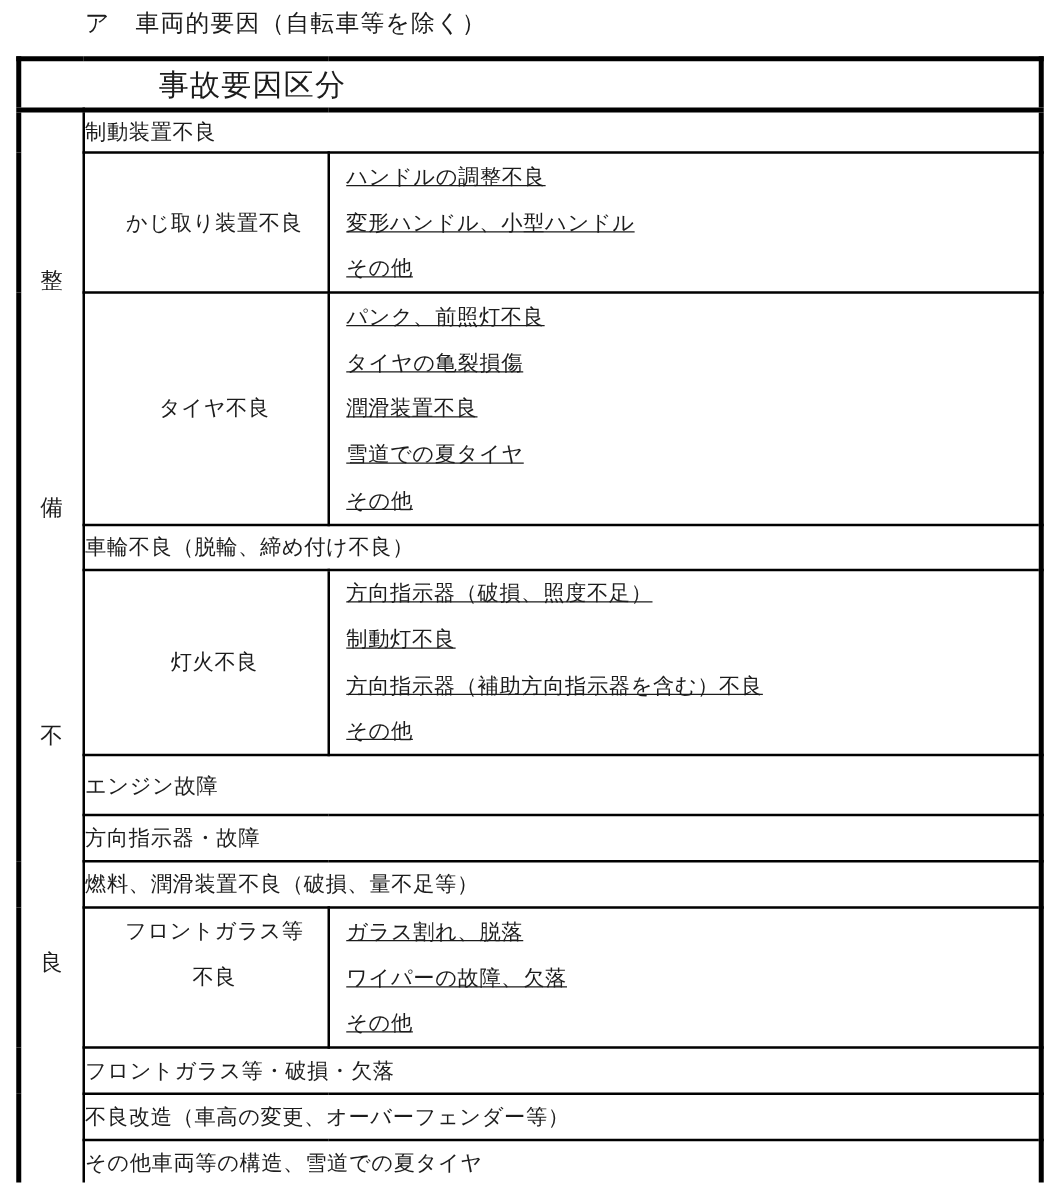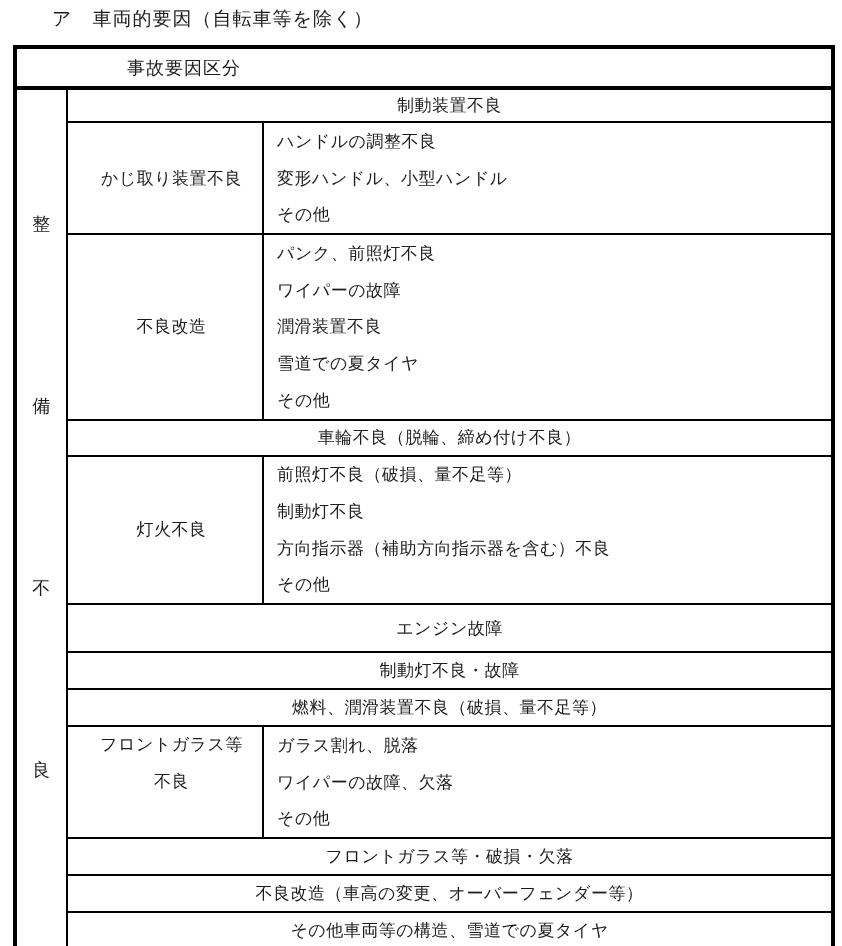--- a/index.html
+++ b/index.html
@@ -2,51 +2,51 @@
 <html><head>
 <meta charset="utf-8">
 <style>
   html,body{margin:0;padding:0;}
   body{
     width:842px;height:946px;position:relative;background:#ffffff;
     font-family:"Liberation Serif","DejaVu Serif",serif;
     color:#1c1c1c;
   }
   .doc-title{
-    position:absolute;left:52px;top:6px;
+    position:absolute;left:68px;top:6px;
     font-size:19px;letter-spacing:1px;white-space:pre;text-align:right;
   }
   table.factor-table{
     position:absolute;left:13px;top:45px;
     width:818px;border-collapse:collapse;table-layout:fixed;
     border:4px solid #000;
   }
   td{
     border:2px solid #000;
     font-size:17px;letter-spacing:0.5px;
     padding:0;vertical-align:middle;overflow:hidden;
   }
   td.header-cell{
     border-bottom:4px solid #000;
     height:36px;padding-left:110px;
-    font-size:18px;letter-spacing:1px;
+    font-size:24px;letter-spacing:1px;
   }
   td.side-cell{padding:0;}
   .side-stack{
     height:830px;box-sizing:border-box;
     display:flex;flex-direction:column;align-items:center;justify-content:space-between;
     padding:108px 0 152px 0;
     font-size:18px;
   }
-  td.full-cell{text-align:center;}
+  td.full-cell{}
   td.label-cell{padding-left:13px;text-align:center;}
   td.label-top{
     vertical-align:top;line-height:36.7px;white-space:pre-line;
   }
-  td.items-cell{vertical-align:top;}
+  td.items-cell{vertical-align:top;text-decoration:underline;}
   .item{
     height:36.7px;display:flex;align-items:center;padding-left:13px;
   }
 </style>
 </head>
 <body>
 
 <div class="doc-title">ア　車両的要因（自転車等を除く）</div>
 
 <table class="factor-table">
@@ -76,50 +76,50 @@
   <tr style="height:111px">
     <td class="label-cell">かじ取り装置不良</td>
     <td class="items-cell">
       <div class="item">ハンドルの調整不良</div>
       <div class="item">変形ハンドル、小型ハンドル</div>
       <div class="item">その他</div>
     </td>
   </tr>
 
   <tr style="height:183px">
-    <td class="label-cell">不良改造</td>
+    <td class="label-cell">タイヤ不良</td>
     <td class="items-cell">
       <div class="item">パンク、前照灯不良</div>
-      <div class="item">ワイパーの故障</div>
+      <div class="item">タイヤの亀裂損傷</div>
       <div class="item">潤滑装置不良</div>
       <div class="item">雪道での夏タイヤ</div>
       <div class="item">その他</div>
     </td>
   </tr>
 
   <tr style="height:36px">
     <td class="full-cell" colspan="2">車輪不良（脱輪、締め付け不良）</td>
   </tr>
 
   <tr style="height:147px">
     <td class="label-cell">灯火不良</td>
     <td class="items-cell">
-      <div class="item">前照灯不良（破損、量不足等）</div>
+      <div class="item">方向指示器（破損、照度不足）</div>
       <div class="item">制動灯不良</div>
       <div class="item">方向指示器（補助方向指示器を含む）不良</div>
       <div class="item">その他</div>
     </td>
   </tr>
 
   <tr style="height:48px">
     <td class="full-cell" colspan="2">エンジン故障</td>
   </tr>
 
   <tr style="height:37px">
-    <td class="full-cell" colspan="2">制動灯不良・故障</td>
+    <td class="full-cell" colspan="2">方向指示器・故障</td>
   </tr>
 
   <tr style="height:37px">
     <td class="full-cell" colspan="2">燃料、潤滑装置不良（破損、量不足等）</td>
   </tr>
 
   <tr style="height:109px">
     <td class="label-cell label-top">フロントガラス等
 不良</td>
     <td class="items-cell">

